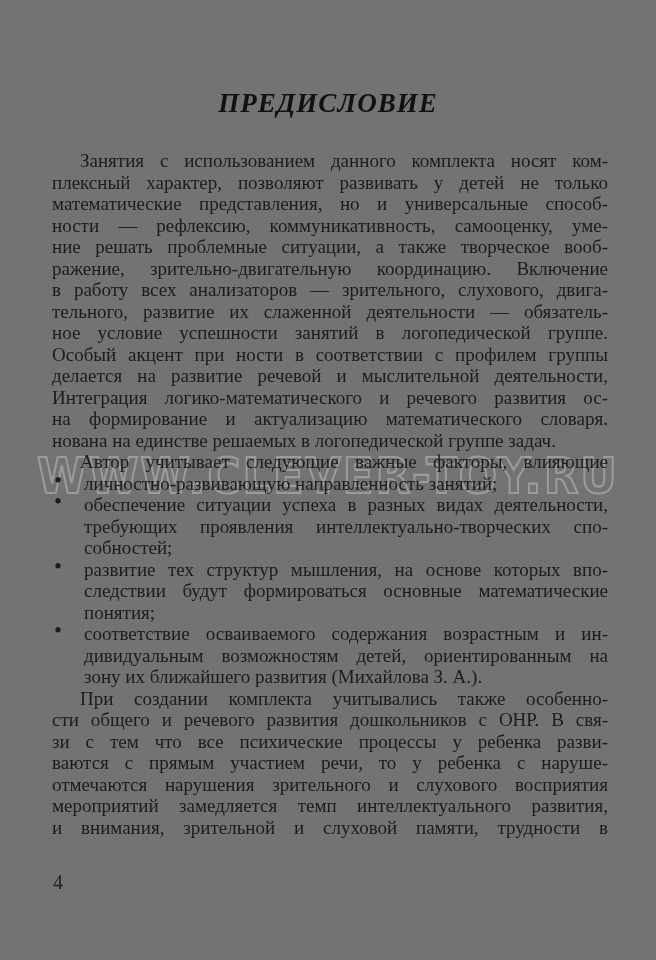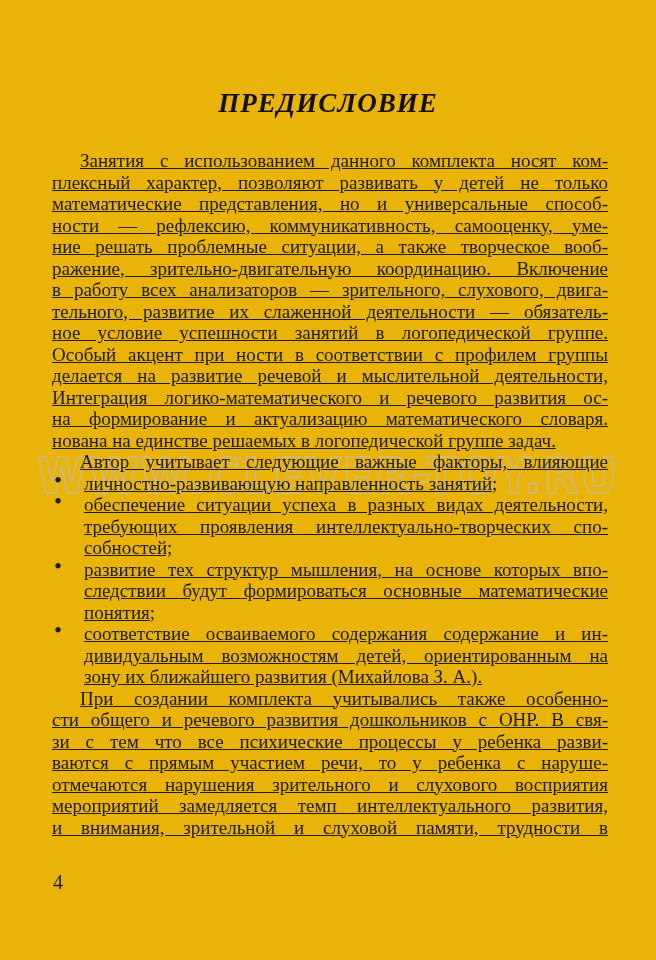--- a/index.html
+++ b/index.html
@@ -4,21 +4,21 @@
 <style>
   html, body {
     margin: 0;
     padding: 0;
     background: #ffffff;
   }
   .page {
     position: relative;
     width: 656px;
     height: 960px;
-    background: #eab308;
+    background: #737373;
     overflow: hidden;
     font-family: "Liberation Serif", serif;
     color: #1c1c1c;
   }
   .title {
     margin: 0;
     position: absolute;
     top: 88px;
     left: 0;
     right: 0;
@@ -49,21 +49,20 @@
     pointer-events: none;
   }
   .body-text {
     position: absolute;
     top: 150px;
     left: 52px;
     width: 556px;
     font-size: 19px;
     line-height: 21.5px;
     z-index: 1;
-    text-decoration: underline;
   }
   .line {
     text-align: justify;
     text-align-last: justify;
   }
   .line.endline {
     text-align-last: left;
   }
   .para .line.first {
     text-indent: 28px;
@@ -126,21 +125,21 @@
         <div class="line endline">собностей;</div>
       </div>
       <div class="bullet-item">
         <span class="bullet-mark">•</span>
         <div class="line first">развитие тех структур мышления, на основе которых впо-</div>
         <div class="line">следствии будут формироваться основные математические</div>
         <div class="line endline">понятия;</div>
       </div>
       <div class="bullet-item">
         <span class="bullet-mark">•</span>
-        <div class="line first">соответствие осваиваемого содержания содержание и ин-</div>
+        <div class="line first">соответствие осваиваемого содержания возрастным и ин-</div>
         <div class="line">дивидуальным возможностям детей, ориентированным на</div>
         <div class="line endline">зону их ближайшего развития (Михайлова З. А.).</div>
       </div>
       <div class="para">
         <div class="line first">При создании комплекта учитывались также особенно-</div>
         <div class="line">сти общего и речевого развития дошкольников с ОНР. В свя-</div>
         <div class="line">зи с тем что все психические процессы у ребенка разви-</div>
         <div class="line">ваются с прямым участием речи, то у ребенка с наруше-</div>
         <div class="line">отмечаются нарушения зрительного и слухового восприятия</div>
         <div class="line">мероприятий замедляется темп интеллектуального развития,</div>

